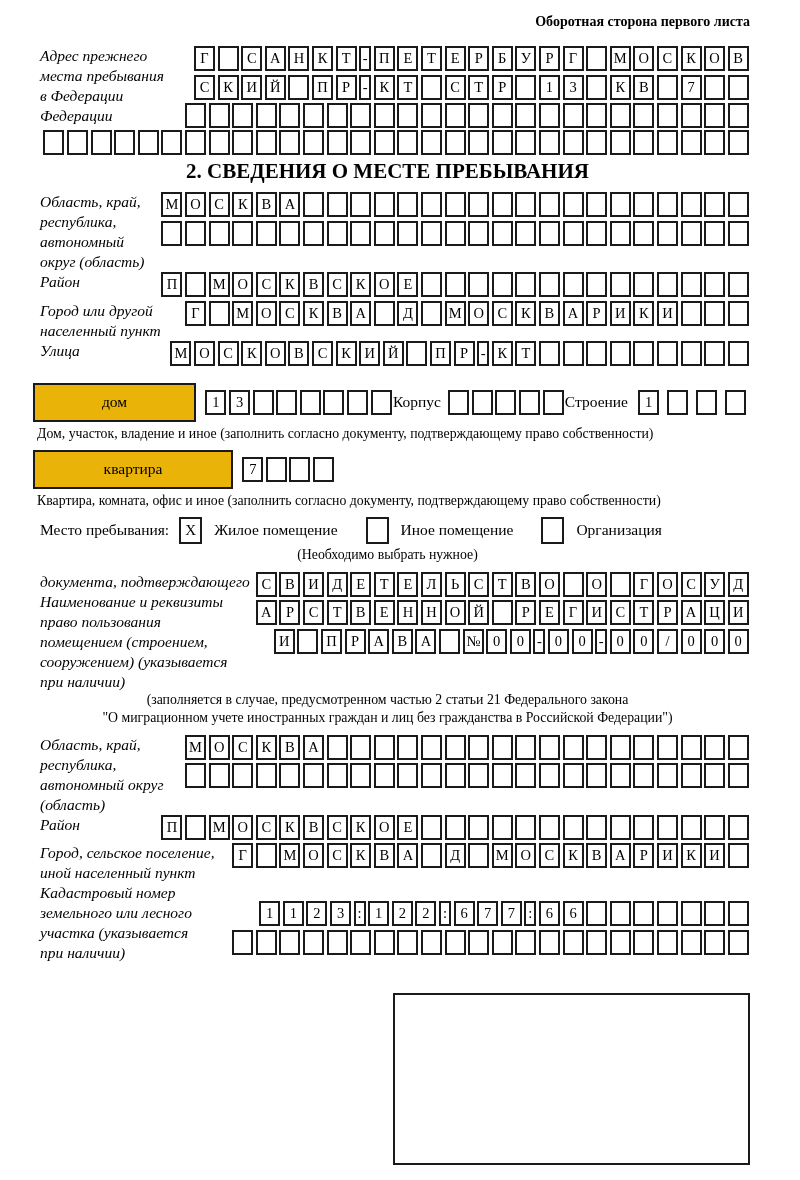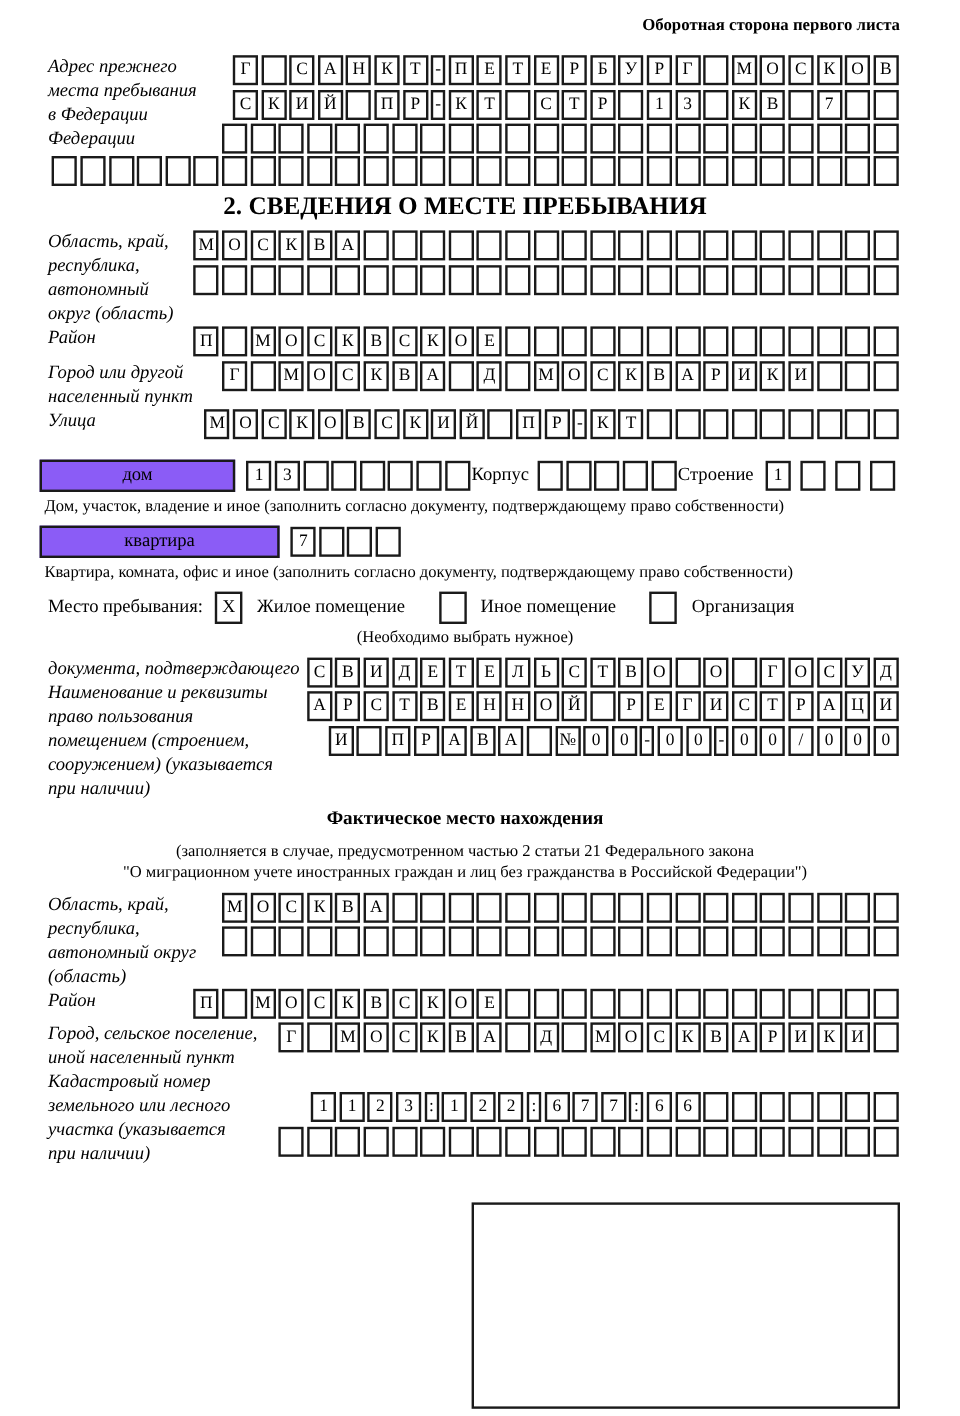--- a/index.html
+++ b/index.html
@@ -26,22 +26,22 @@
   .cadastralblock{min-height:86px;padding-top:18px;}
 
   .note{font-size:13.8px;line-height:18px;}
   .note.center{text-align:center;margin:1px 0 8px 0;}
   .note.left{margin:1px 0 7px 12px;}
 
   .h2{font-size:21px;font-weight:bold;text-align:center;margin:4px 0 8px 0;}
   .h2.sub{font-size:16px;margin-top:8px;}
 
   .houserow{display:flex;align-items:center;margin:2px 0 3px 0;padding-left:8px;}
-  .labelbox{box-sizing:border-box;border:2px solid #1a1a1a;height:27px;display:flex;align-items:center;justify-content:center;
-            font-size:15.5px;background:#8b5cf6;}
+  .labelbox{box-sizing:border-box;border:2px solid #1a1a1a;height:39px;display:flex;align-items:center;justify-content:center;
+            font-size:15.5px;background:#eab308;}
   .labelbox.dom{width:168px;margin-right:8px;}
   .labelbox.kvartira{width:200px;margin-right:8px;}
   .inline-label{font-size:15.5px;margin:0 6px 0 auto;}
 
   .aptrow{display:flex;align-items:center;margin:2px 0 3px 0;padding-left:8px;}
 
   .stayrow{display:flex;align-items:center;font-size:15.5px;margin:4px 0 2px 0;padding-left:15px;}
   .checkbox{box-sizing:border-box;width:23px;height:27px;border:2px solid #1a1a1a;display:flex;align-items:center;justify-content:center;
             font-size:15px;margin:0 12px 0 10px;background:#fff;}
   .stayrow .gap{margin-left:28px;}
@@ -460,21 +460,20 @@
         <span class="cell narrow">-</span>
         <span class="cell">0</span>
         <span class="cell">0</span>
         <span class="cell">/</span>
         <span class="cell">0</span>
         <span class="cell">0</span>
         <span class="cell">0</span>
       </div>
   </div>
 
-  <div class="h2 sub">Фактическое место нахождения</div>
   <div class="note center">
       <div>(заполняется в случае, предусмотренном частью 2 статьи 21 Федерального закона</div>
       <div>"О миграционном учете иностранных граждан и лиц без гражданства в Российской Федерации")</div>
     </div>
 
   <div class="fieldblock regionblock">
     <div class="rowlabel">
         <div>Область, край,</div>
         <div>республика,</div>
         <div>автономный округ</div>

